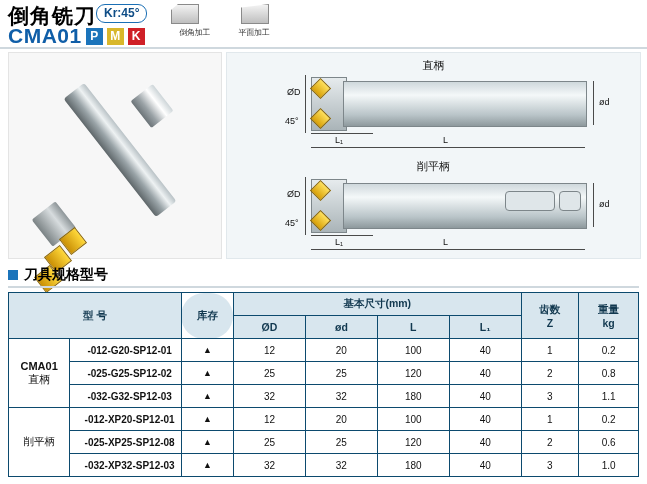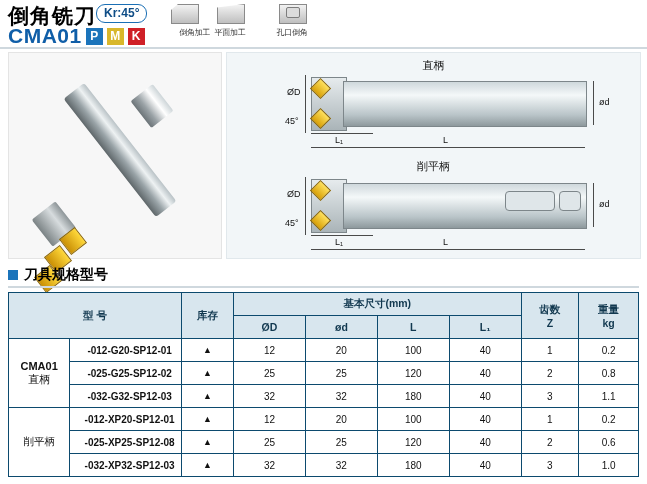--- a/index.html
+++ b/index.html
@@ -61,21 +61,21 @@
     margin: 2px auto 1px auto;
     position: relative;
   }
   .icon-group .cap {
     font-size: 8px;
     color: #333;
     white-space: nowrap;
     letter-spacing: -0.3px;
   }
   .ig1 { left: 158px; text-align: right; }
-  .ig2 { left: 204px; }
+  .ig2 { left: 228px; }
   .ig3 { left: 266px; }
 
   
   .blk {
     position: absolute;
     left: 2px; top: 2px;
     width: 26px; height: 18px;
     background: linear-gradient(#f2f2f2, #bfbfbf);
     border: 1px solid #8a8a8a;
   }
@@ -294,21 +294,21 @@
     background: #d8e6ee;
     font-weight: bold;
     color: #11384f;
     font-size: 10.5px;
   }
   table.spec tbody td {
     background: #ffffff;
     color: #111;
   }
   .col-model { width: 170px; }
-  .col-stock { width: 54px; }
+  .col-stock { width: 54px; border-radius: 23px; }
   .col-dim   { width: 75px; }
   .col-teeth { width: 60px; }
   .col-wt    { width: 62px; }
 
   .grp-cell {
     width: 62px;
     background: #ffffff !important;
     font-weight: bold;
     font-size: 11px;
   }
@@ -338,27 +338,20 @@
       <div class="cap">倒角加工</div>
     </div>
 
     <div class="icon-group ig2">
       <div class="glyph">
         <div class="blk flat"></div>
       </div>
       <div class="cap">平面加工</div>
     </div>
 
-    <div class="icon-group ig3">
-      <div class="glyph">
-        <div class="blk"></div>
-        <div class="hole"></div>
-      </div>
-      <div class="cap">孔口倒角</div>
-    </div>
 
     <div class="model-row">
       <span class="model-code">CMA01</span>
       <span class="tagbox tag-p">P</span>
       <span class="tagbox tag-m">M</span>
       <span class="tagbox tag-k">K</span>
     </div>
 
     <div class="hdr-rule"></div>
   </div>

